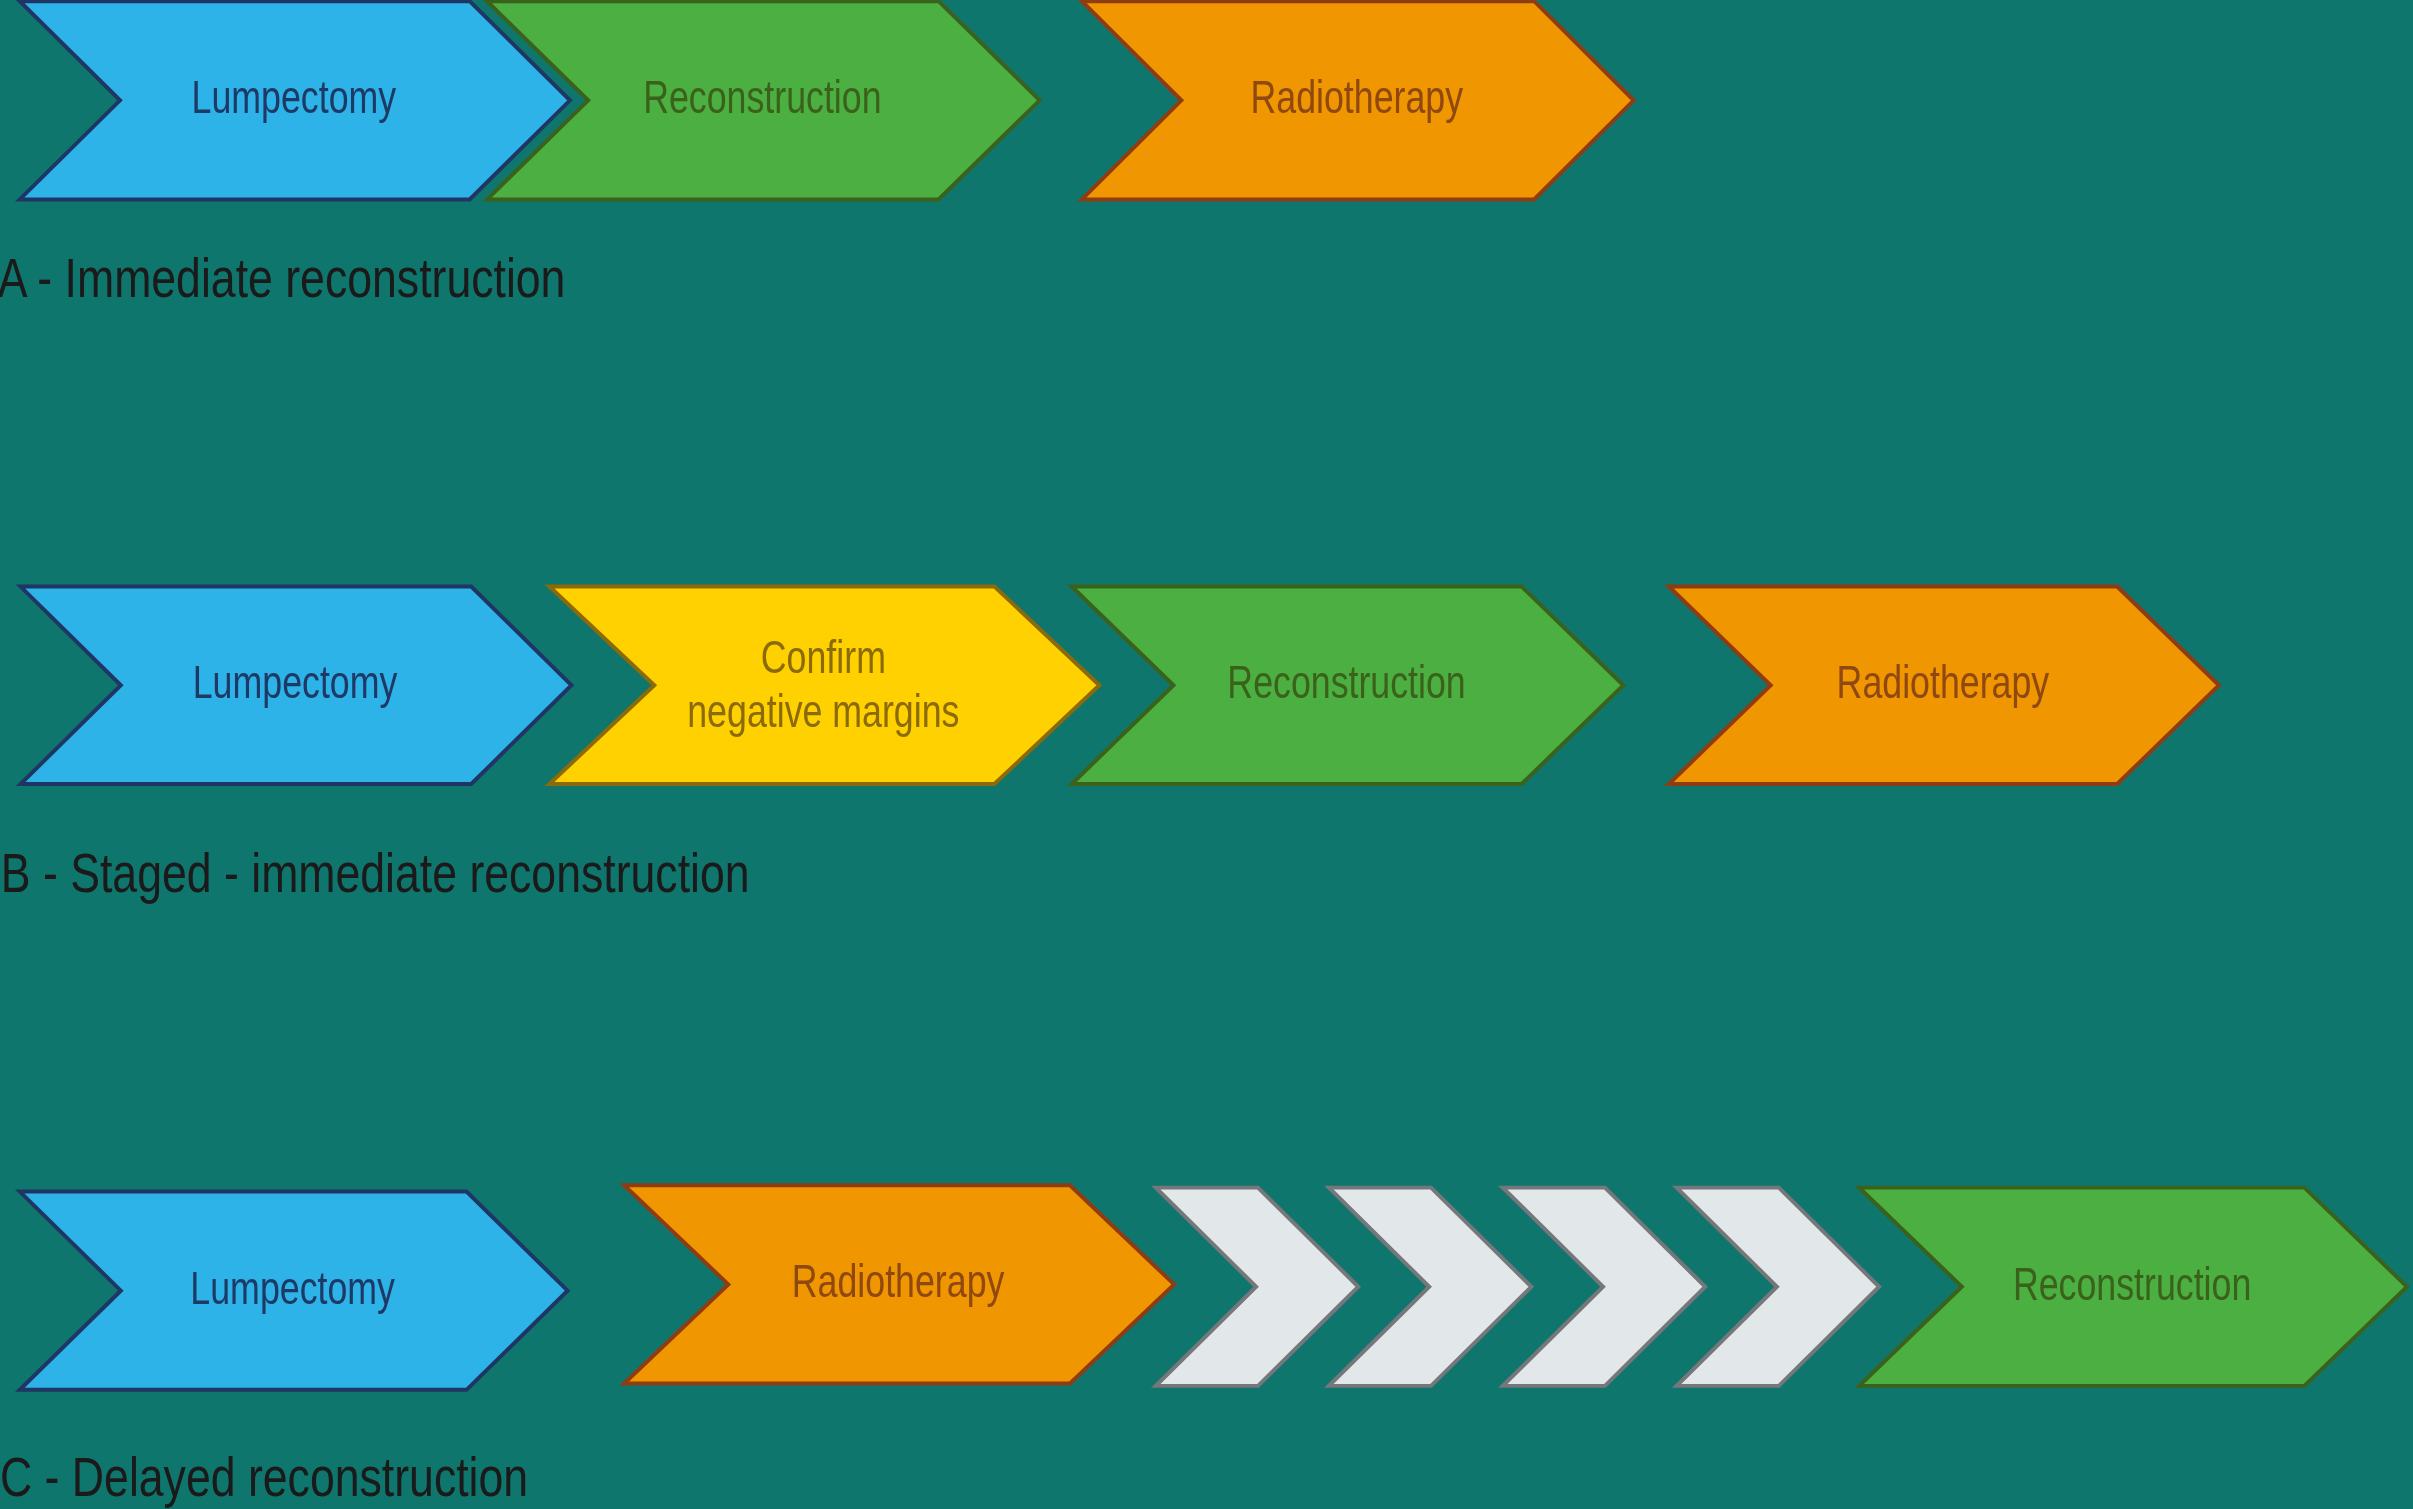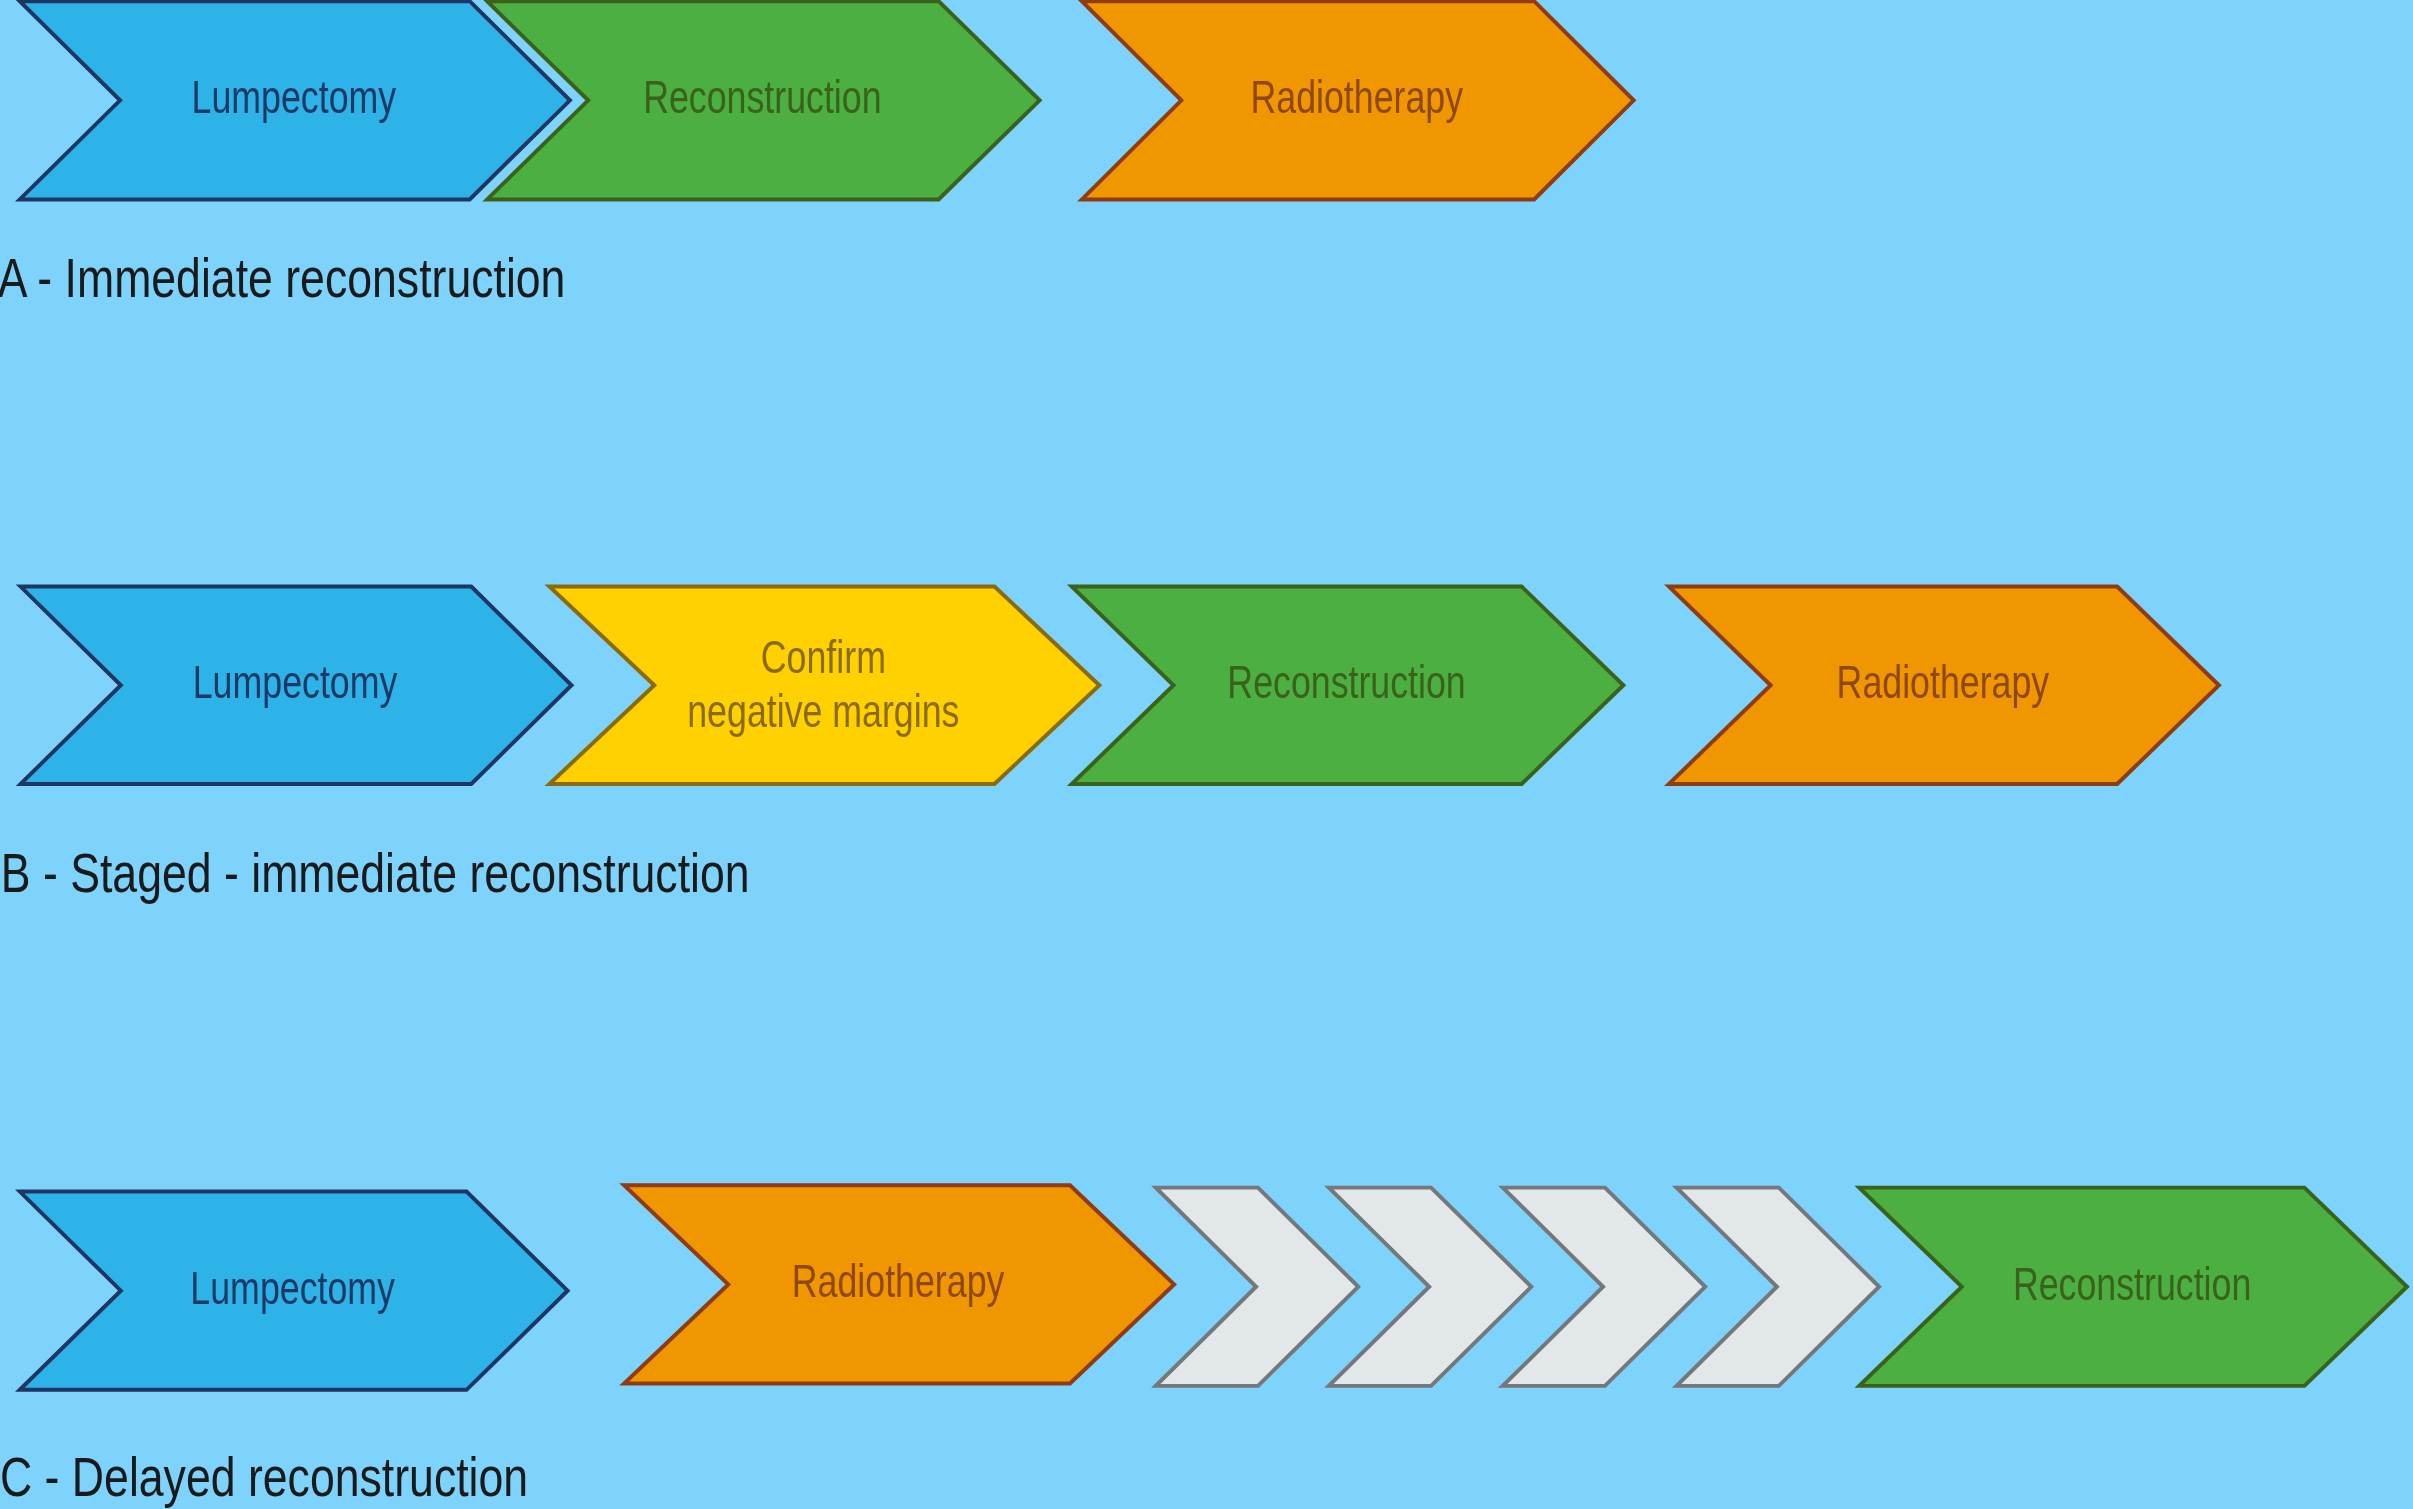--- a/index.html
+++ b/index.html
@@ -1,18 +1,18 @@
 <!DOCTYPE html>
 <html style="font-size:12.6px"><head>
 <meta charset="utf-8">
 <title>Breast reconstruction timing pathways</title>
 <style>
   html,body{margin:0;padding:0;background:#ffffff;}
   body{width:2413px;height:1509px;overflow:hidden;font-family:"Liberation Sans",sans-serif;}
-  #stage{position:relative;width:2413px;height:1509px;background:#7dd3fc;}
+  #stage{position:relative;width:2413px;height:1509px;background:#0f766e;}
   svg.diagram{position:absolute;left:0;top:0;width:2413px;height:1509px;}
 </style>
 </head>
 <body>
 
 <div id="stage">
   <svg class="diagram" viewBox="0 0 3067 1918" xmlns="http://www.w3.org/2000/svg">
     <g id="row-a">
         <g>
           <polygon points="25.09,1.50 596.97,1.50 724.44,127.50 596.97,253.50 25.09,253.50 152.56,127.50" fill="#2EB3E8" stroke="#1F3564" stroke-width="5" stroke-linejoin="miter"></polygon>

